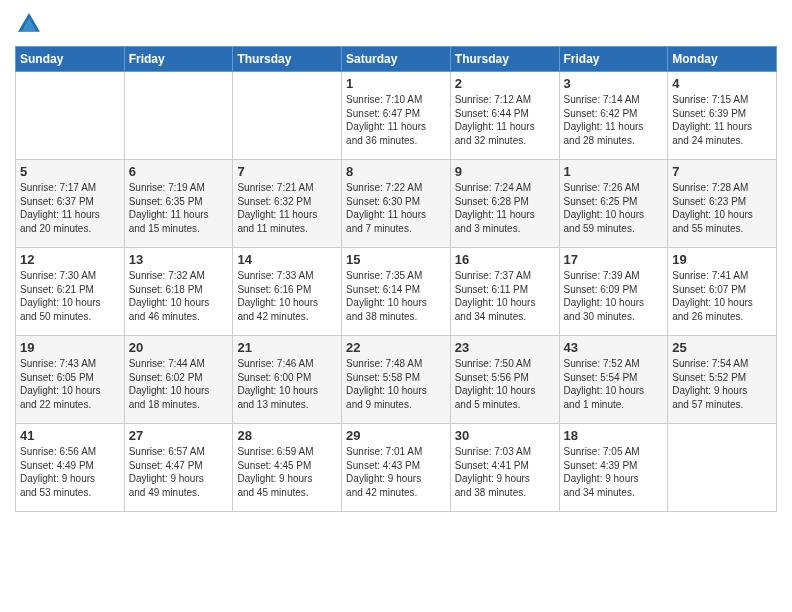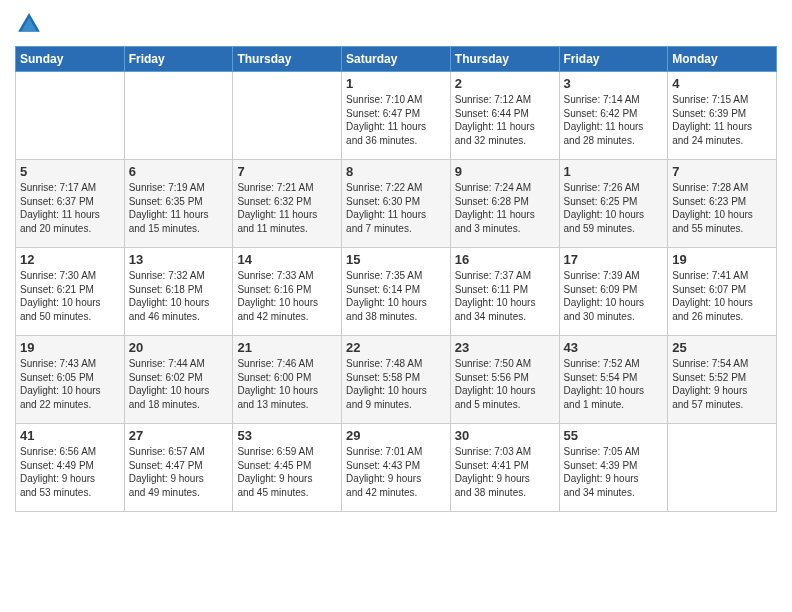--- a/index.html
+++ b/index.html
@@ -242,32 +242,32 @@
         <tr>
           <td>
             <span class="day-number">41</span>
             <div class="day-info">Sunrise: 6:56 AM<br>Sunset: 4:49 PM<br>Daylight: 9 hours<br>and 53 minutes.</div>
           </td>
           <td>
             <span class="day-number">27</span>
             <div class="day-info">Sunrise: 6:57 AM<br>Sunset: 4:47 PM<br>Daylight: 9 hours<br>and 49 minutes.</div>
           </td>
           <td>
-            <span class="day-number">53</span>
+            <span class="day-number">28</span>
             <div class="day-info">Sunrise: 6:59 AM<br>Sunset: 4:45 PM<br>Daylight: 9 hours<br>and 45 minutes.</div>
           </td>
           <td>
             <span class="day-number">29</span>
             <div class="day-info">Sunrise: 7:01 AM<br>Sunset: 4:43 PM<br>Daylight: 9 hours<br>and 42 minutes.</div>
           </td>
           <td>
             <span class="day-number">30</span>
             <div class="day-info">Sunrise: 7:03 AM<br>Sunset: 4:41 PM<br>Daylight: 9 hours<br>and 38 minutes.</div>
           </td>
           <td>
-            <span class="day-number">55</span>
+            <span class="day-number">18</span>
             <div class="day-info">Sunrise: 7:05 AM<br>Sunset: 4:39 PM<br>Daylight: 9 hours<br>and 34 minutes.</div>
           </td>
           <td class="empty-cell"></td>
         </tr>
       </tbody>
   </table>
 </div>
 
 </body></html>

